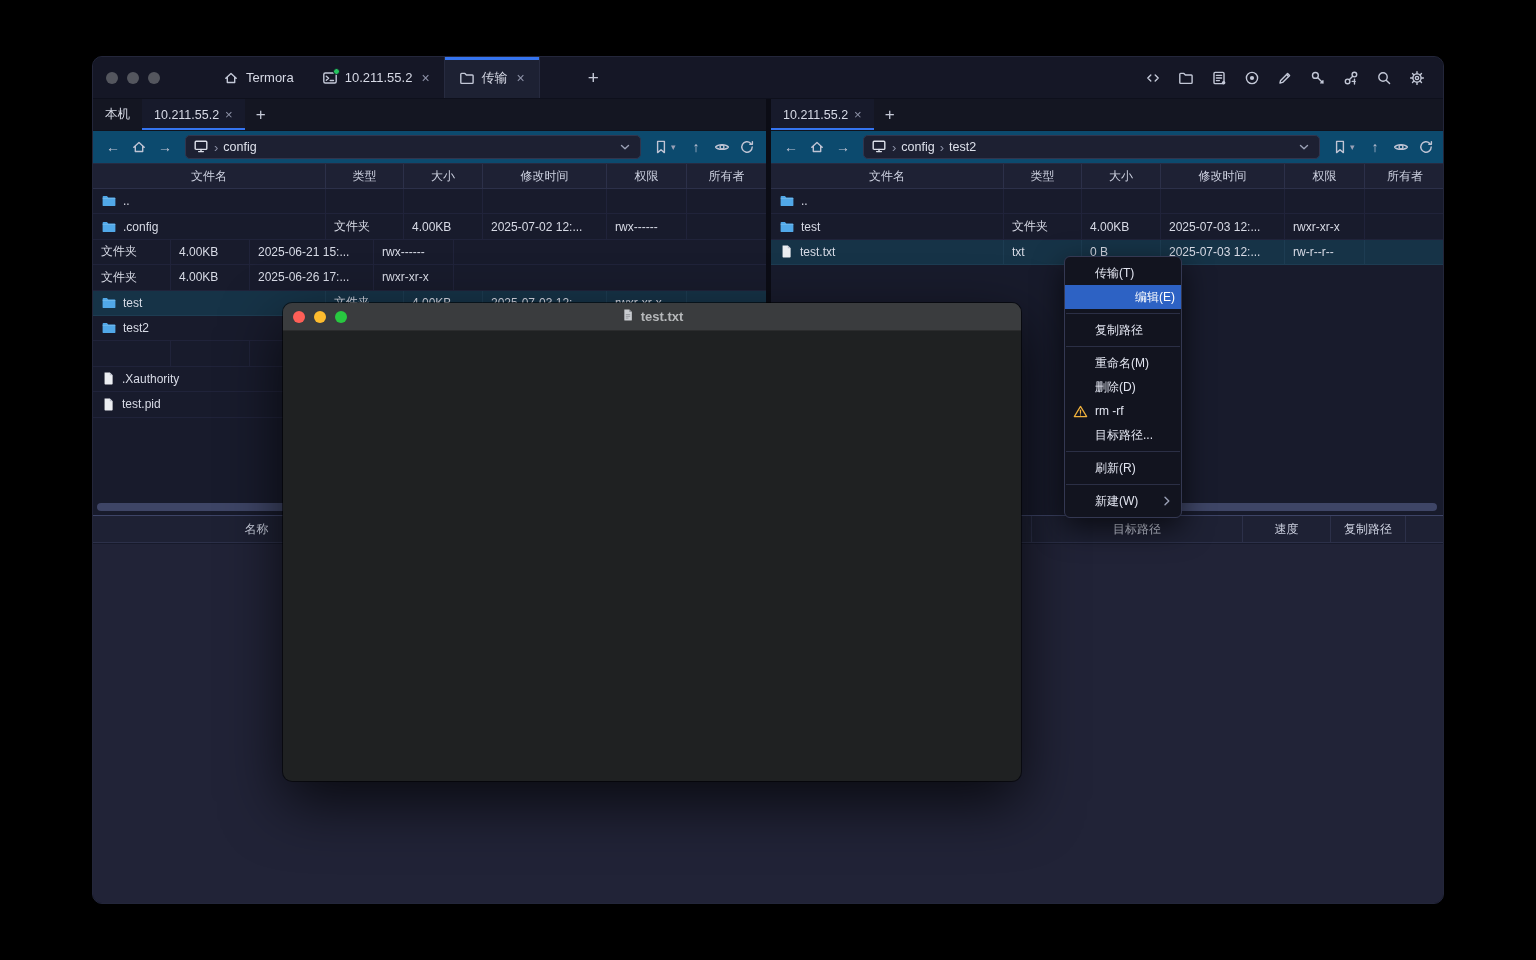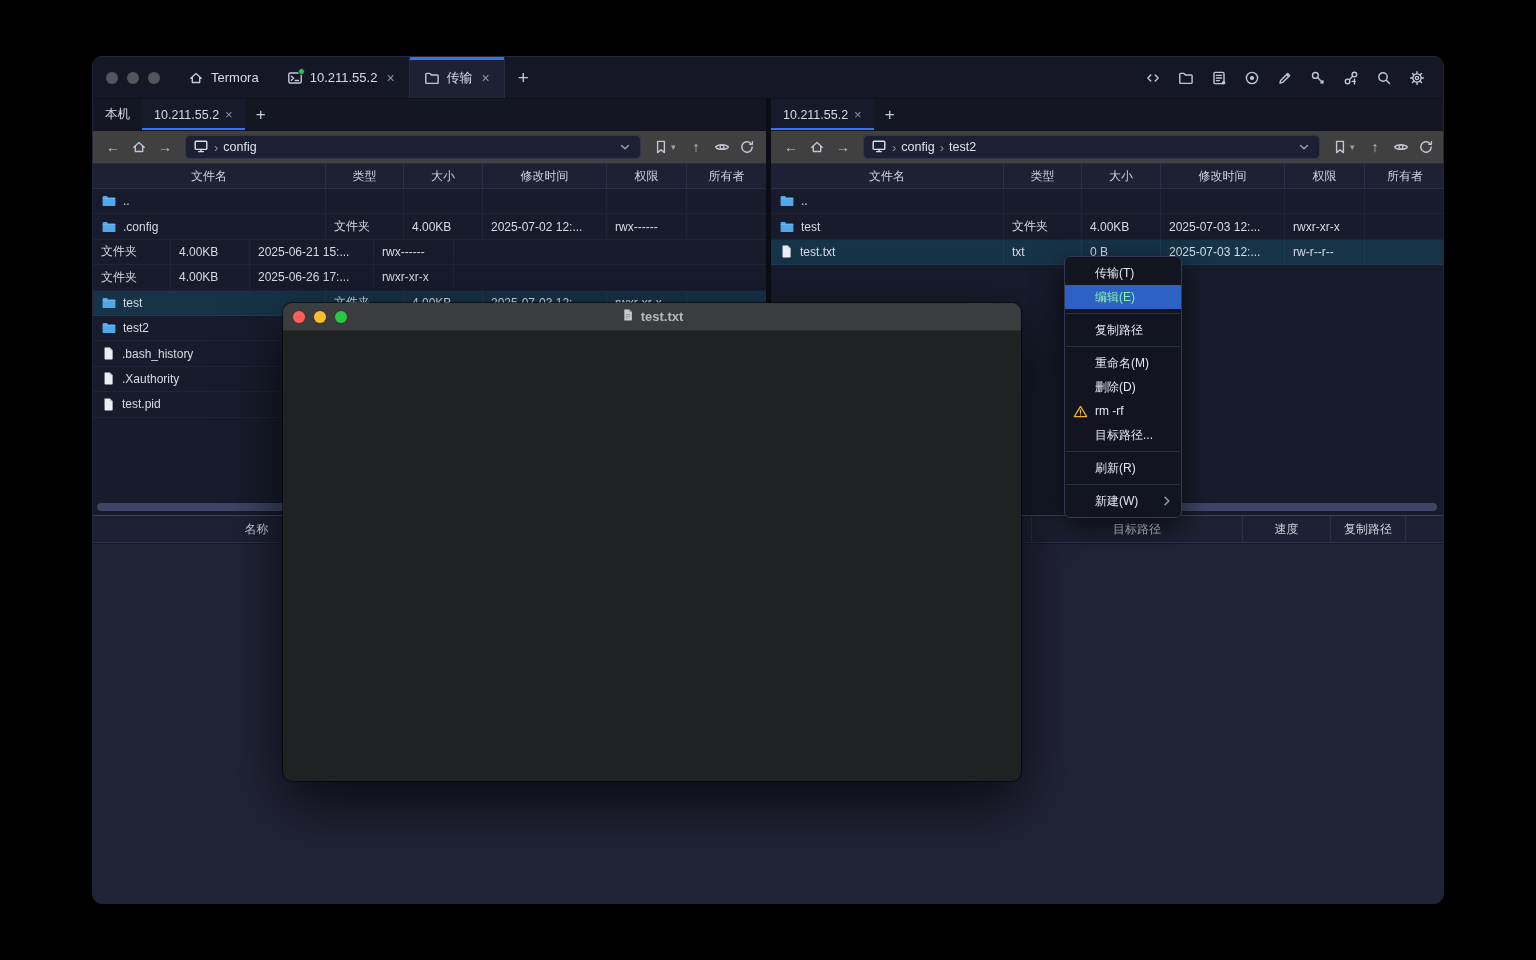--- a/index.html
+++ b/index.html
@@ -5,38 +5,38 @@
   * { margin:0; padding:0; box-sizing:border-box; }
   html,body { width:1536px; height:960px; background:#000; overflow:hidden;
               font-family:"Liberation Sans","DejaVu Sans",sans-serif; }
 
   
   .window { position:absolute; left:92px; top:56px; width:1352px; height:848px;
             background:#171a2b; border:1px solid #23263a; border-radius:10px; overflow:hidden; }
 
   
   .titlebar { position:absolute; left:0; top:0; width:100%; height:42px; background:#151726;
-              border-bottom:1px solid #0e101c; display:flex; align-items:stretch; }
+              border-bottom:1px solid #0e101c; display:flex; align-items:stretch;gap:35px; }
   .dots { display:flex; align-items:center; gap:9px; padding:0 14px 0 13px; }
   .dot  { width:12px; height:12px; border-radius:50%; background:#54565e; }
   .ttabs { display:flex; align-items:stretch; }
   .ttab { display:flex; align-items:center; gap:7px; padding:0 14px; font-size:13px; color:#d7dae6; position:relative; }
   .ttab.active { background:#1d2133; box-shadow:inset 0 3px 0 #3574f0;
                  border-left:1px solid #272b40; border-right:1px solid #272b40; }
   .ttab .icw { display:flex; color:#c3c8d7; position:relative; }
   .ttab .sdot { position:absolute; right:-2px; top:-2px; width:7px; height:7px; border-radius:50%;
                 background:#23c55e; border:1.5px solid #151726; }
   .tclose { color:#8e93a8; font-size:14px; margin-left:2px; }
   .tnew { display:flex; align-items:center; padding:0 13px; font-size:19px; color:#c6cad8; }
   .tspacer { flex:1; }
   .tics { display:flex; align-items:center; gap:9px; padding-right:14px; }
   .tic { width:24px; height:24px; display:flex; align-items:center; justify-content:center; color:#c3c8d7; }
 
   
-  .panel { position:absolute; top:42px; height:415px; overflow:hidden; background:#404040; }
+  .panel { position:absolute; top:42px; height:415px; overflow:hidden; background:#0c4a6e; }
   #left-panel  { left:0;  width:673px; }
   #right-panel { left:678px; width:674px; }
   .vdivider { position:absolute; left:673px; top:42px; width:5px; height:415px; background:#0b0c15; }
 
   .ptabs { height:32px; background:#141622; border-bottom:1px solid #10121d; display:flex; align-items:stretch; }
   .ptab  { display:flex; align-items:center; gap:6px; padding:0 12px; font-size:12.5px; color:#d7dae6; position:relative; }
   .ptab.active { background:#171a2b; }
   .ptab.active::after { content:''; position:absolute; left:0; right:0; bottom:0; height:2.5px; background:#3574f0; }
   .pclose { color:#8e93a8; font-size:13px; }
   .pnew { display:flex; align-items:center; padding:0 11px; font-size:17px; color:#c6cad8; }
@@ -72,21 +72,21 @@
   .thc { display:flex; align-items:center; justify-content:center; border-right:1px solid #2c3049; overflow:hidden; }
   #transfer-body { position:absolute; left:0; top:487px; bottom:0; width:100%; background:#212337; }
 
   
   #ctx-menu { position:absolute; left:971px; top:199px; width:118px; background:#12141f;
               border:1px solid #343852; border-radius:6px; padding:4px 0; z-index:40;
               box-shadow:0 10px 30px rgba(0,0,0,.65); font-size:12px; color:#e2e5f0; }
   .mi { height:24px; display:flex; align-items:center; padding-right:6px; }
   .mi .gut { flex:0 0 30px; display:flex; justify-content:center; align-items:center; }
   .mi .lab { flex:1; white-space:nowrap; overflow:hidden; }
-  .mi.hl { background:#2d62c4; color:#86efac; }
+  .mi.hl { background:#2d62c4; color:#ffffff;text-align:right; }
   .msep { height:1px; background:#2b2f45; margin:4px 1px; }
   .sub { color:#9aa0b5; display:flex; }
 
   
   #editor { position:absolute; left:190px; top:246px; width:738px; height:478px; border-radius:9px;
             overflow:hidden; z-index:30; background:#1f2122;
             box-shadow:0 22px 60px rgba(0,0,0,.7), 0 0 0 1px rgba(0,0,0,.55); }
   .etitle { height:28px; background:#3a3c3e; border-bottom:1px solid #2b2c2d; display:flex; align-items:center; position:relative; }
   .edots { position:absolute; left:10px; display:flex; gap:9px; }
   .edot { width:12px; height:12px; border-radius:50%; }
@@ -390,29 +390,20 @@
             <span></span>
           </div>
           <div class="fc" style="flex: 0 0 80px;">
             <span></span>
           </div>
           <div class="fc" style="flex: 1 1 0%; border-right: none;">
             <span></span>
           </div>
         </div>
         <div class="frow">
-          <div class="fc" style="flex: 0 0 233px;">
-            <span class="icw">
-              <svg width="15" height="15" viewBox="0 0 16 16">
-                <path fill="#eceef2" d="M3.8 1.6h5.6l3 3v9c0 .5-.4.8-.8.8H4.6c-.5 0-.8-.3-.8-.8V1.6Z"></path>
-                <path fill="#b9bdc9" d="M9.4 1.6v3h3l-3-3Z"></path>
-              </svg>
-            </span>
-            <span>.bash_history</span>
-          </div>
           <div class="fc" style="flex: 0 0 78px;">
             <span></span>
           </div>
           <div class="fc" style="flex: 0 0 79px;">
             <span></span>
           </div>
           <div class="fc" style="flex: 0 0 124px;">
             <span></span>
           </div>
           <div class="fc" style="flex: 0 0 80px;">

